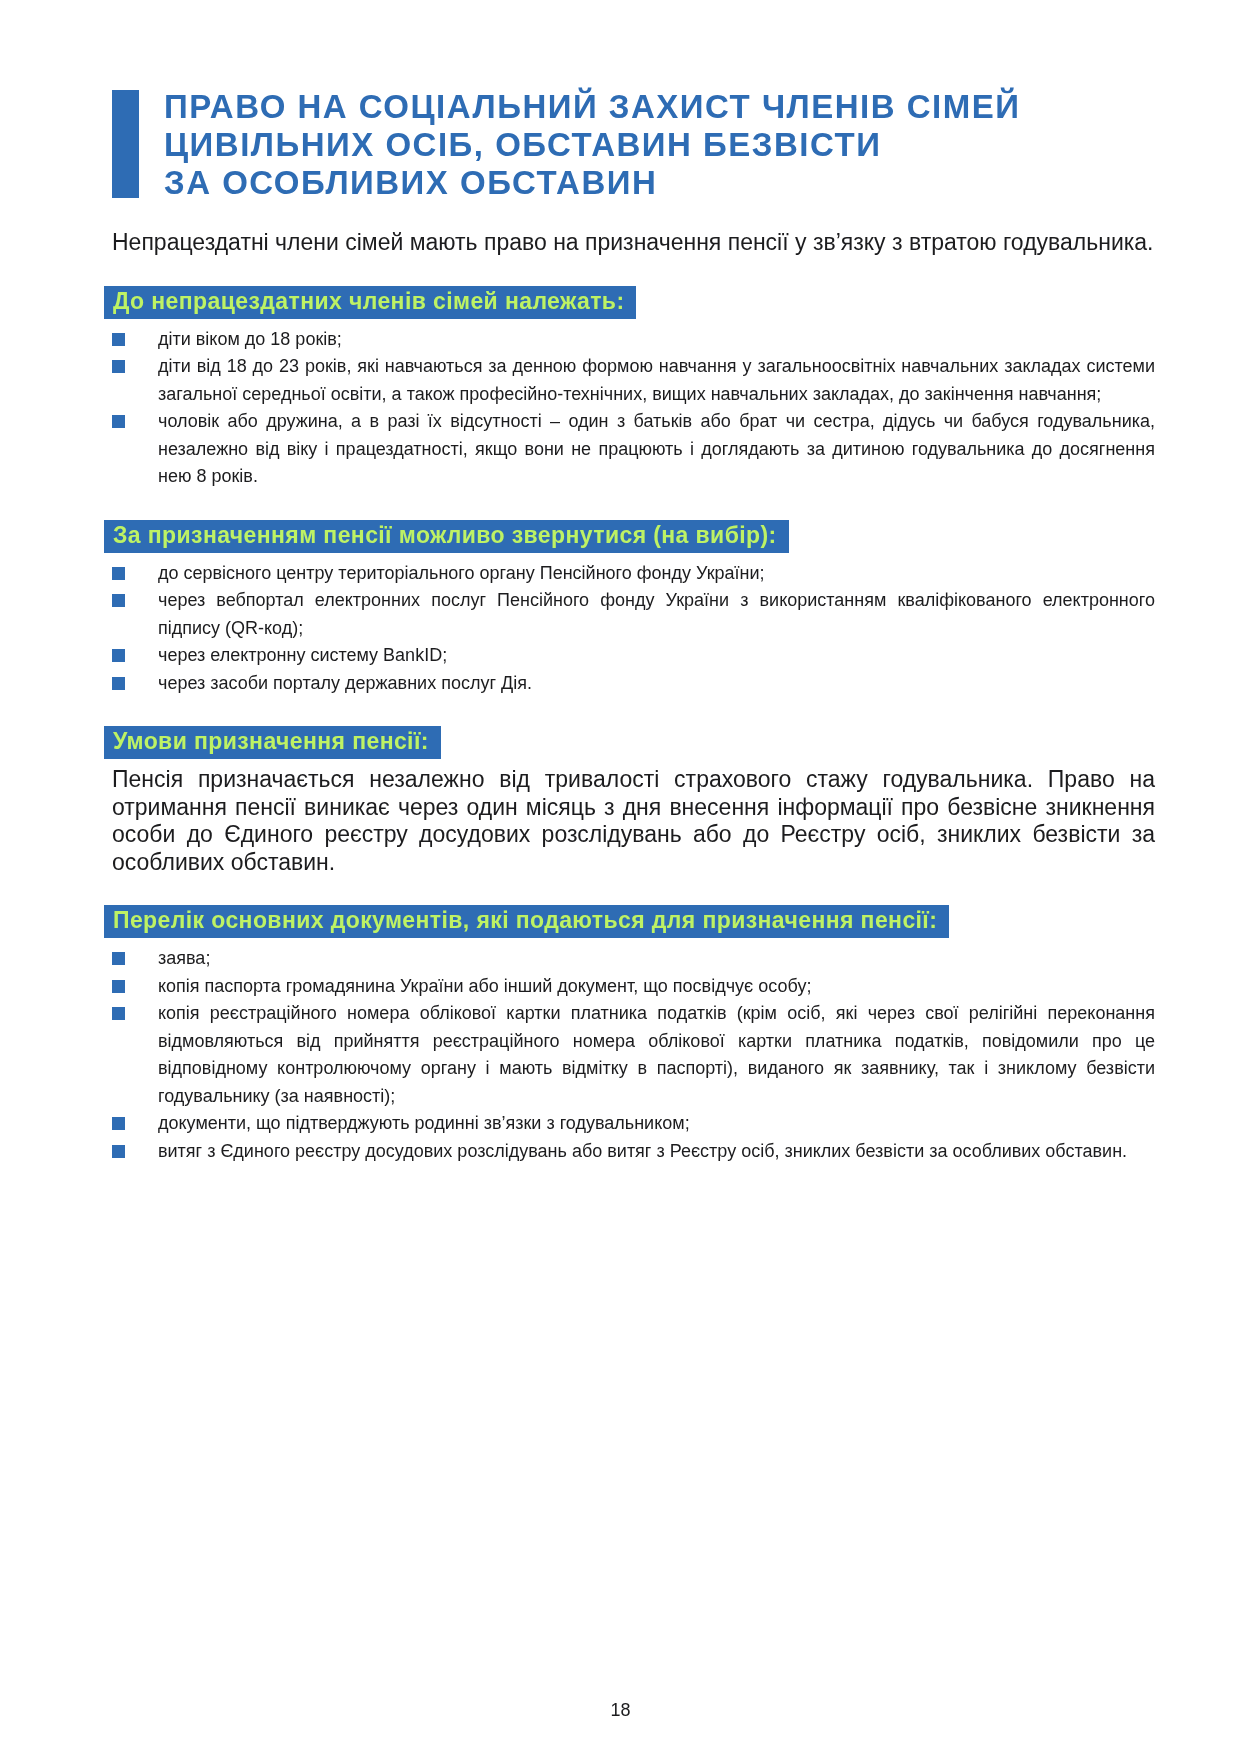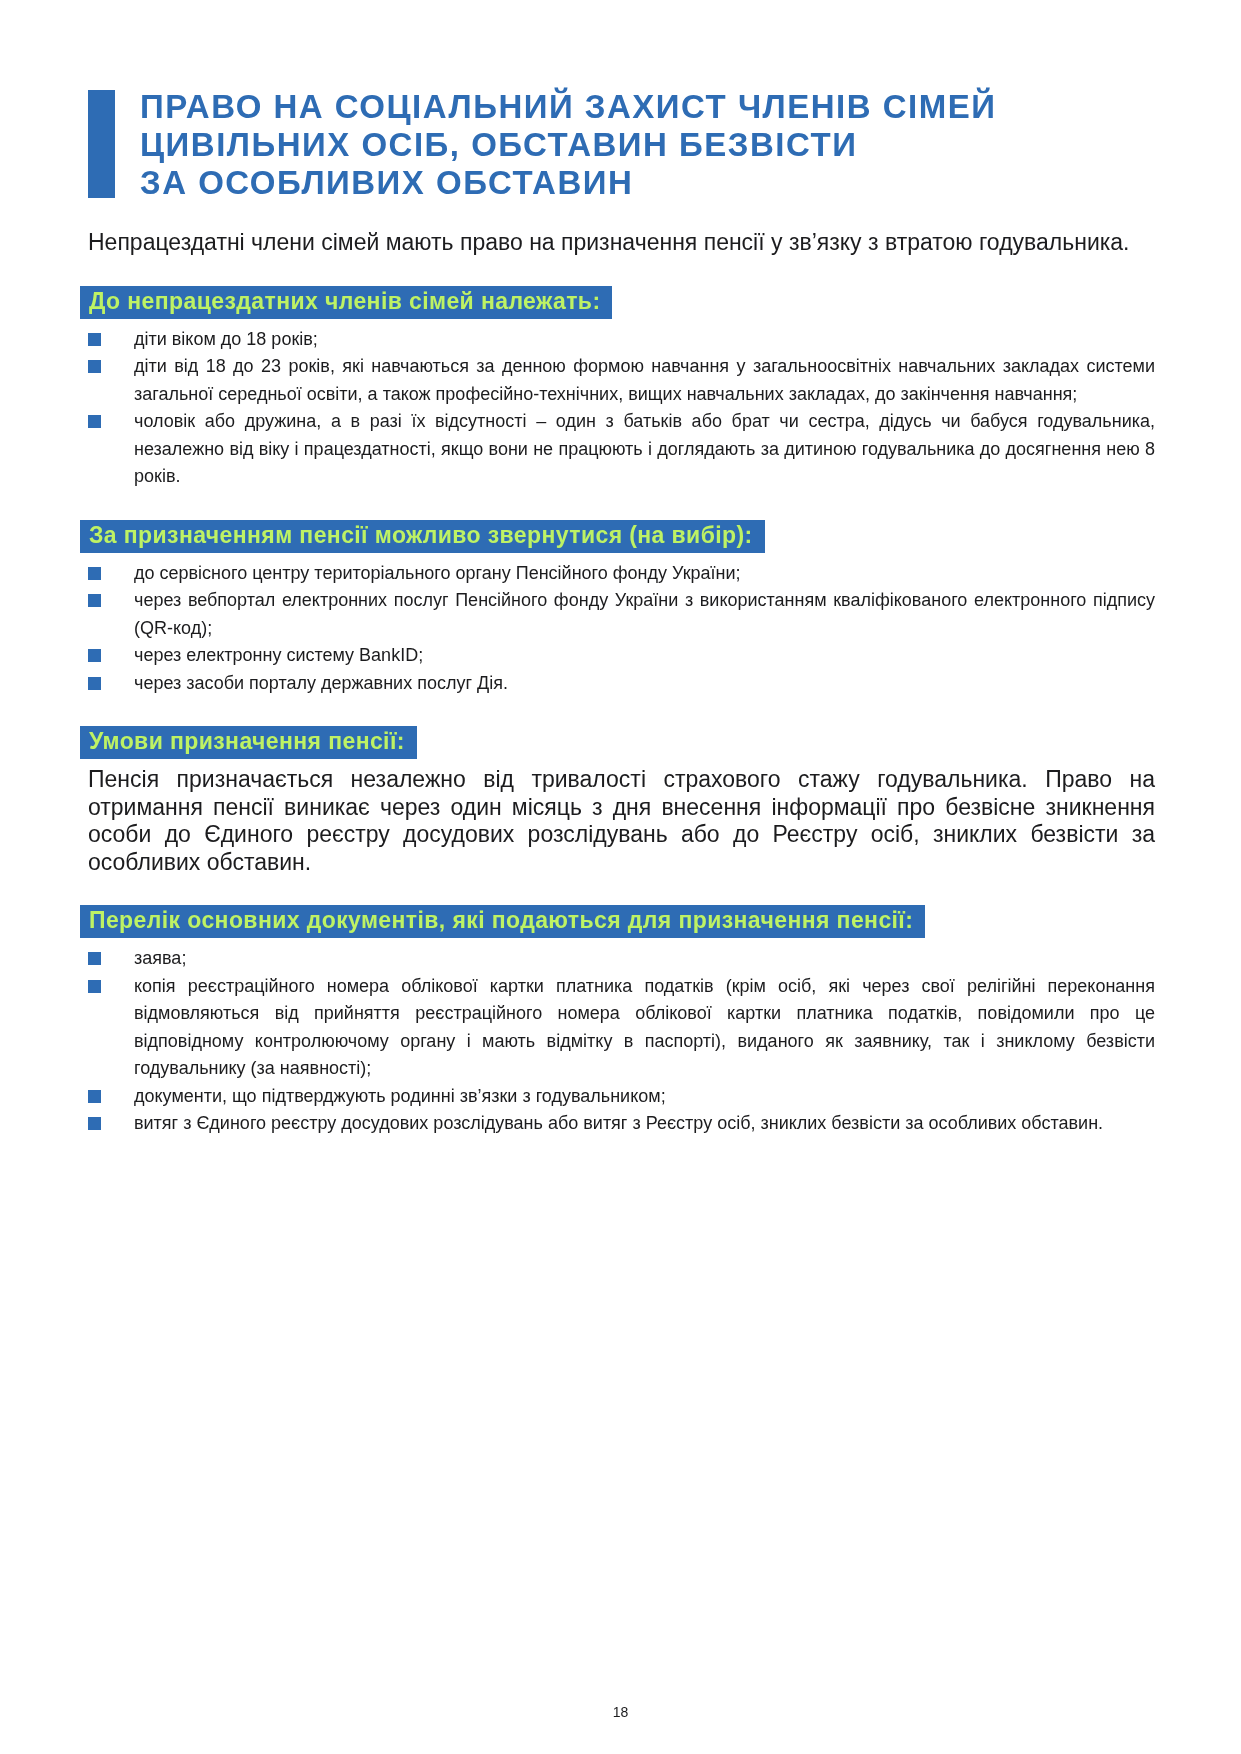--- a/index.html
+++ b/index.html
@@ -13,21 +13,21 @@
     font-family: "Liberation Sans", "DejaVu Sans", sans-serif;
     color: #1c1c1e;
     position: relative;
     overflow: hidden;
   }
   .page {
     position: relative;
     box-sizing: border-box;
     width: 1241px;
     height: 1754px;
-    padding: 88px 86px 0 88px;
+    padding: 88px 86px 0 112px;
     background: #ffffff;
   }
   
   .title-block {
     display: flex;
     align-items: stretch;
   }
   .title-bar {
     width: 27px;
     background: var(--accent, #2e6cb4);
@@ -94,21 +94,21 @@
   
   .footer {
     position: absolute;
     left: 0;
     right: 0;
     bottom: 33px;
     text-align: center;
   }
   .page-number {
     display: inline-block;
-    font-size: 14px;
+    font-size: 18px;
     color: #1c1c1e;
   }
 </style>
 </head>
 <body style="color: rgb(28, 28, 30);">
 
 <div class="page">
 
   <header class="title-block">
     <div class="title-bar"></div>
@@ -176,20 +176,24 @@
     <h2 class="sec-heading">
       <span class="hl">Перелік основних документів, які подаються для призначення пенсії:</span>
     </h2>
     <ul class="blist">
       <li>
         <span class="bullet"></span>
         <span class="li-text">заява;</span>
       </li>
       <li>
         <span class="bullet"></span>
+        <span class="li-text">копія паспорта громадянина України або інший документ, що посвідчує особу;</span>
+      </li>
+      <li>
+        <span class="bullet"></span>
         <span class="li-text">копія реєстраційного номера облікової картки платника податків (крім осіб, які через свої релігійні переконання відмовляються від прийняття реєстраційного номера облікової картки платника податків, повідомили про це відповідному контролюючому органу і мають відмітку в паспорті), виданого як заявнику, так і зниклому безвісти годувальнику (за наявності);</span>
       </li>
       <li>
         <span class="bullet"></span>
         <span class="li-text">документи, що підтверджують родинні зв’язки з годувальником;</span>
       </li>
       <li>
         <span class="bullet"></span>
         <span class="li-text">витяг з Єдиного реєстру досудових розслідувань або витяг з Реєстру осіб, зниклих безвісти за особливих обставин.</span>
       </li>

